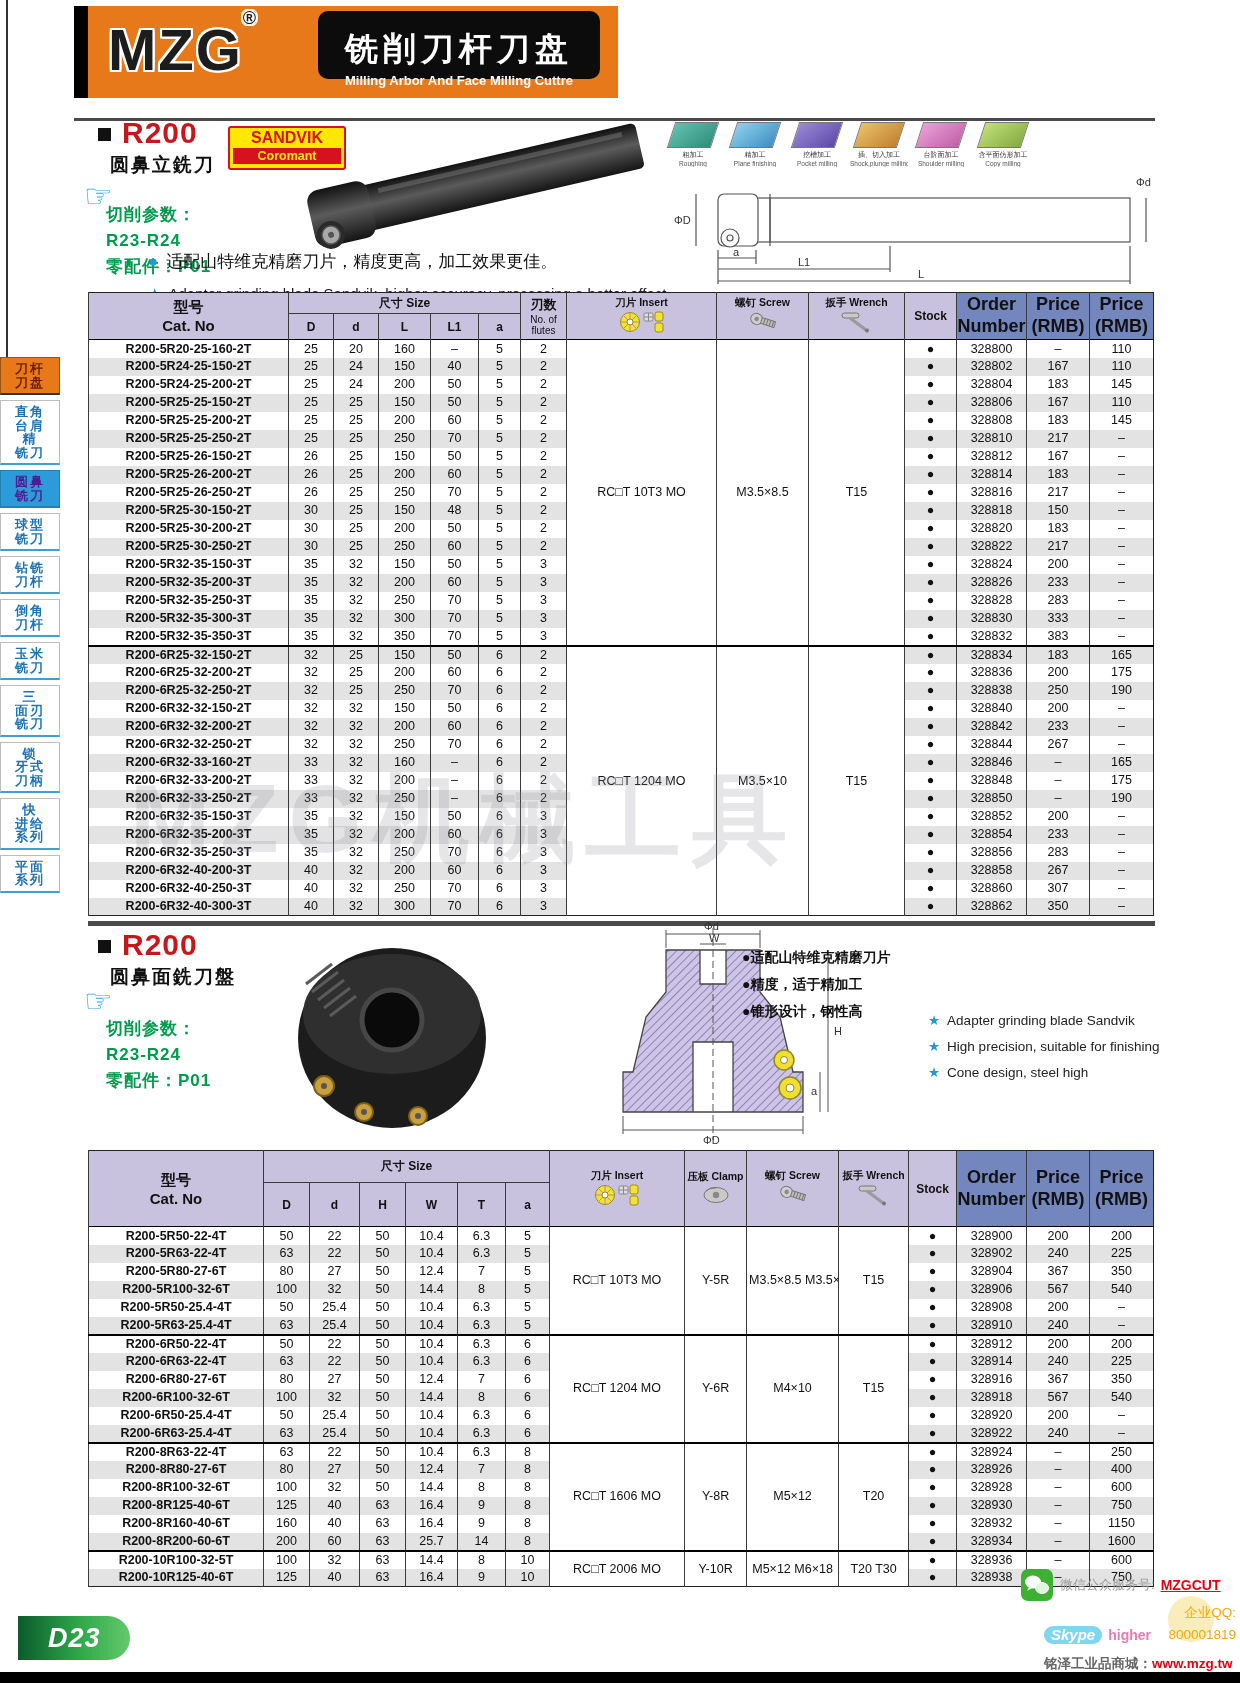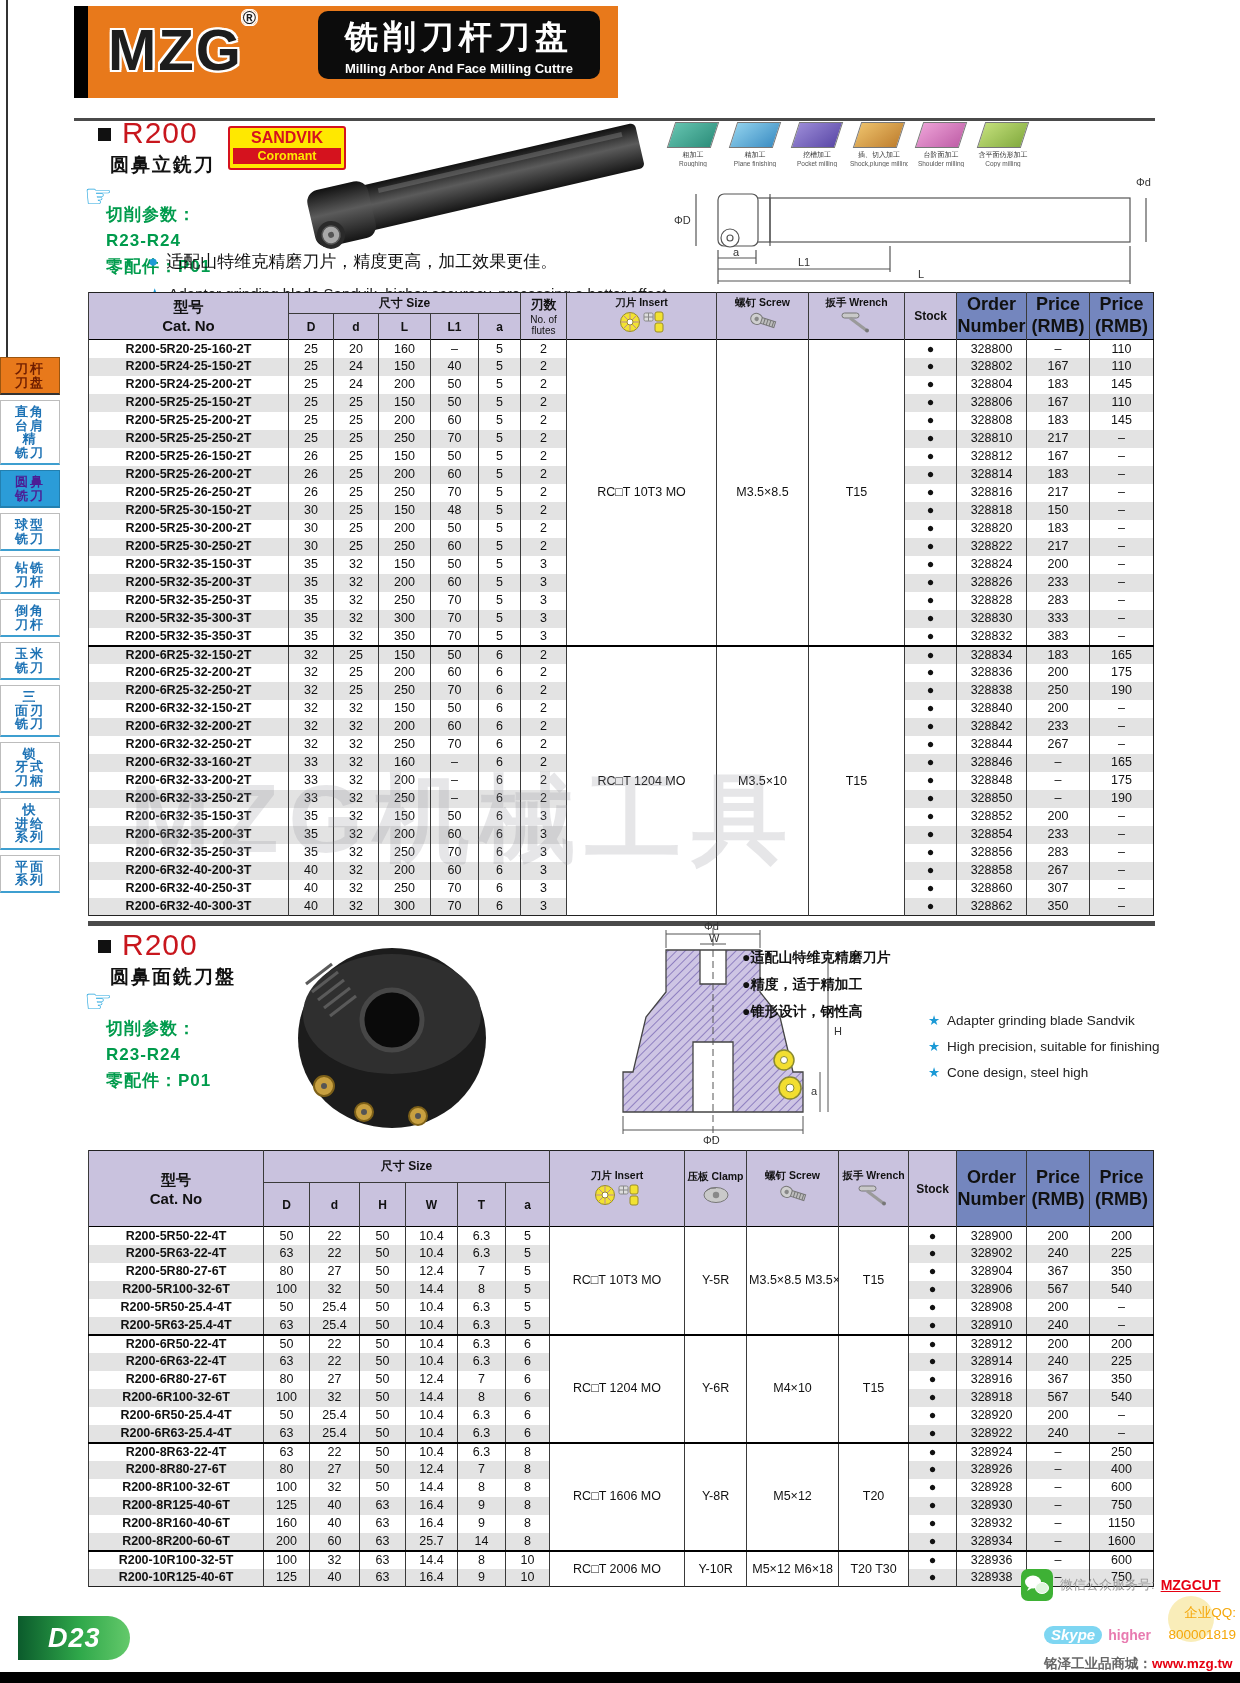--- a/index.html
+++ b/index.html
@@ -9,36 +9,36 @@
   .pre{white-space:pre-line}
 
   
   .left-line{left:6px;top:0;width:2px;height:358px;background:#333}
   .logo-blackbar{left:74px;top:6px;width:14px;height:92px;background:#000}
   .logo-orange{left:88px;top:6px;width:530px;height:92px;background:#E8791B}
   .mzg{position:absolute;left:20px;top:10px;font-size:58px;font-weight:bold;color:#1d1d1d;letter-spacing:2px;
        text-shadow:-2px 0 #fff,2px 0 #fff,0 -2px #fff,0 2px #fff,-2px -2px #fff,2px 2px #fff,2px -2px #fff,-2px 2px #fff}
   .mzg sup{font-size:18px;position:relative;top:-26px}
   .title-box{left:318px;top:11px;width:282px;height:68px;background:#0c0c0c;border-radius:10px;text-align:center;color:#fff}
-  .t-cn{font-size:33px;font-weight:bold;letter-spacing:5px;margin-top:4px}
+  .t-cn{font-size:33px;font-weight:bold;letter-spacing:5px;margin-top:16px}
   .t-en{font-size:13px;font-weight:bold;margin-top:1px}
   .divider1{left:74px;top:118px;width:1081px;height:3px;background:#4a4a4a}
   .divider2{left:88px;top:921px;width:1067px;height:5px;background:#4a4a4a}
 
   
   .sidebar{left:0;top:357px;width:72px;z-index:3}
   .stab{width:60px;margin-bottom:5px;background:#fff;border:1px solid #bdbdbd;border-bottom:2px solid #3E9FD0;
         color:#1E73B5;font-weight:bold;font-size:13px;line-height:13.5px;text-align:center;padding:4px 0;
         letter-spacing:2px;white-space:pre-line;cursor:pointer}
   .stab.orange{background:#E8791B;color:#6E1D00;border-color:#9a5510;border-bottom:2px solid #333}
   .stab.active{background:#2B9CD8;color:#4c1d95;border-color:#2380B0}
 
   
   .sq{width:13px;height:13px;background:#111}
-  .series{font-size:30px;font-weight:normal;color:#C8161D;letter-spacing:1px}
+  .series{font-size:30px;font-weight:bold;color:#C8161D;letter-spacing:1px}
   .subt{font-size:19px;font-weight:bold;color:#111;letter-spacing:2px}
   .hand{font-size:32px;color:#2AA7DF;line-height:1}
   .params{font-size:17px;font-weight:bold;color:#009B4C;line-height:26px;letter-spacing:1px}
   .sandvik{left:228px;top:126px;width:118px;height:44px;background:#FFE800;border:2px solid #D5121E;border-radius:3px;text-align:center}
   .sv1{color:#D5121E;font-size:16px;font-weight:bold;line-height:20px}
   .sv2{background:#D5121E;color:#FFE800;font-size:12.5px;font-weight:bold;height:16px;line-height:16px;margin:0 3px 3px}
   .note-line{font-size:17px;font-weight:normal;color:#111}
   .note-line .dot{color:#1C9AD6;margin-right:8px}
   .star-line{font-size:15px;color:#222}
   .star{color:#1C9AD6;margin-right:7px}

